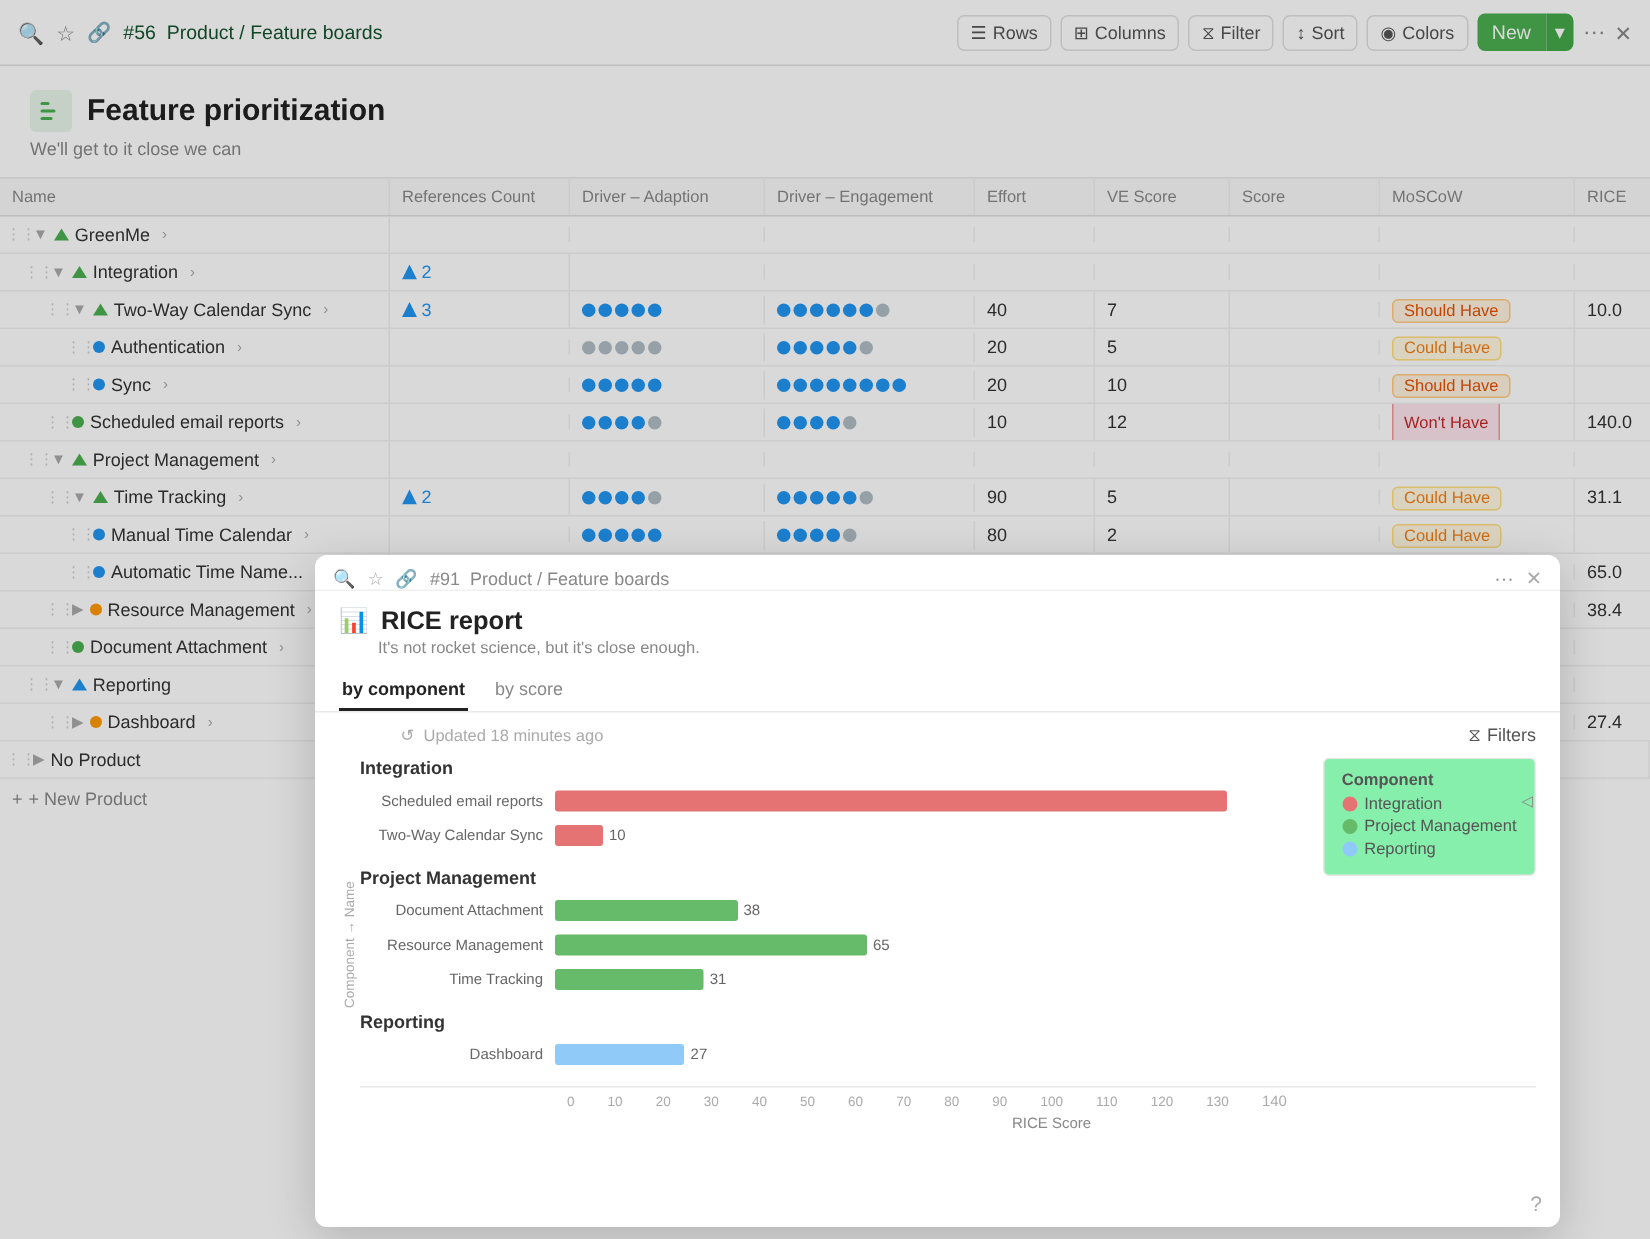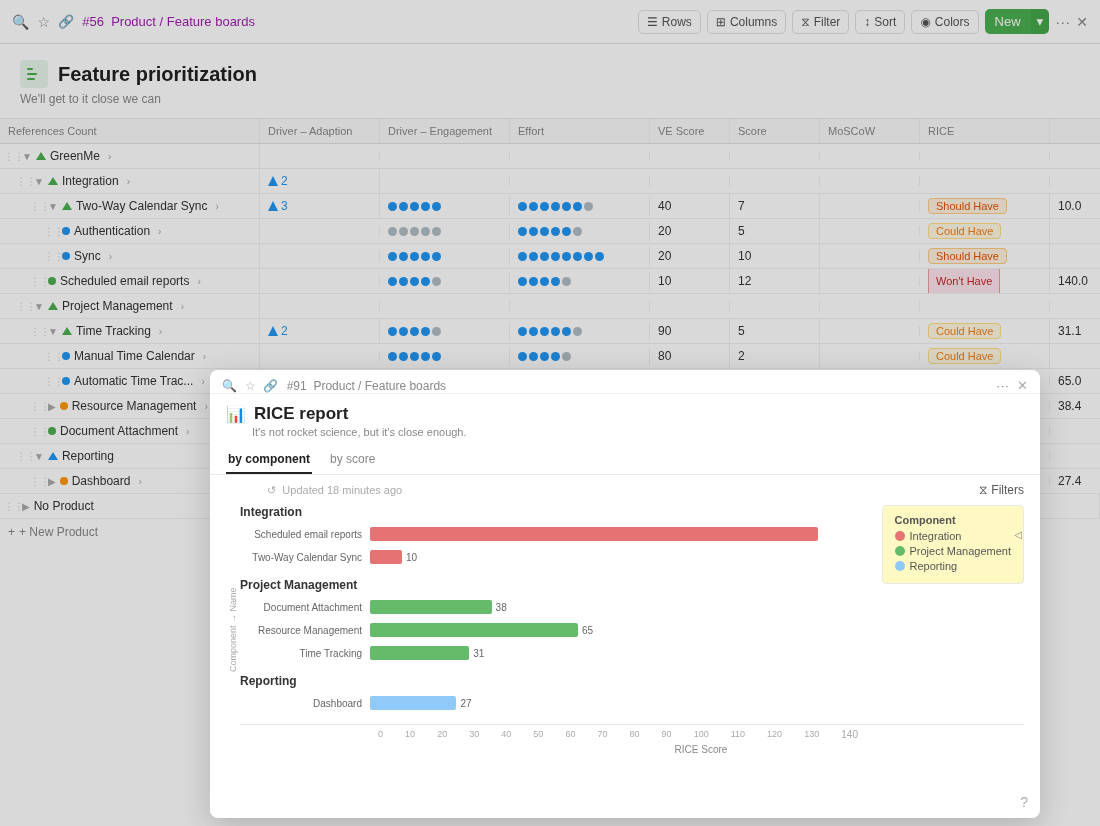--- a/index.html
+++ b/index.html
@@ -4,21 +4,21 @@
   <style>
     * { box-sizing: border-box; margin: 0; padding: 0; }
     body { font-family: -apple-system, BlinkMacSystemFont, 'Segoe UI', sans-serif; font-size: 13px; background: #f5f5f5; color: #333; overflow: hidden; }
 
     
     .top-bar { display: flex; align-items: center; height: 44px; background: #fff; border-bottom: 1px solid #e0e0e0; padding: 0 12px; gap: 8px; }
     .top-bar-left { display: flex; align-items: center; gap: 8px; flex: 1; }
     .top-bar-right { display: flex; align-items: center; gap: 6px; }
     .nav-icon { color: #888; cursor: pointer; font-size: 14px; }
     .breadcrumb { color: #888; font-size: 13px; }
-    .breadcrumb span { color: #a21caf; text-align: center; }
+    .breadcrumb span { color: #14532d; text-align: center; }
     .tb-btn { display: flex; align-items: center; gap: 4px; padding: 4px 8px; border-radius: 5px; border: 1px solid #e0e0e0; background: #fff; cursor: pointer; color: #555; font-size: 12px; }
     .new-btn { background: #4caf50; color: #fff; border: none; border-radius: 5px; padding: 5px 10px; font-size: 13px; cursor: pointer; display: flex; align-items: center; gap: 4px; }
     .new-btn-caret { background: #45a849; color: #fff; border: none; border-radius: 0 5px 5px 0; padding: 5px 6px; cursor: pointer; }
     .new-btn-group { display: flex; }
     .new-btn { border-radius: 5px 0 0 5px; }
 
     
     .page-header { background: #fff; padding: 16px 20px 12px 20px; border-bottom: 1px solid #e8e8e8; }
     .page-header-top { display: flex; align-items: center; gap: 10px; }
     .page-icon { width: 28px; height: 28px; background: #e8f5e9; border-radius: 4px; display: flex; align-items: center; justify-content: center; }
@@ -142,20 +142,21 @@
     </div>
     <span class="page-title">Feature prioritization</span>
   </div>
   <div class="page-subtitle">We'll get to it close we can</div>
 </div>
 
 <div class="main-area">
   <div class="table-area">
 
     <div class="table-header">
+      <div class="th">Name</div>
       <div class="th">References Count</div>
       <div class="th">Driver – Adaption</div>
       <div class="th">Driver – Engagement</div>
       <div class="th">Effort</div>
       <div class="th">VE Score</div>
       <div class="th">Score</div>
       <div class="th">MoSCoW</div>
       <div class="th">RICE</div>
     </div>
 
@@ -440,21 +441,21 @@
         <div class="td">2</div>
         <div class="td"></div>
         <div class="td"><span class="tag-could">Could Have</span></div>
         <div class="td"></div>
       </div>
 
       <div class="row">
         <div class="td name-cell indent-3">
           <span class="row-handle">⋮⋮</span>
           <span class="dot-blue"></span>
-          <span>Automatic Time Trac...</span>
+          <span>Automatic Time Name...</span>
           <span class="chevron" style="margin-left:4px;">›</span>
         </div>
         <div class="td"></div>
         <div class="td">
           <div class="dots-row">
             <span class="dot-filled"></span>
               <span class="dot-filled"></span>
               <span class="dot-filled"></span>
               <span class="dot-filled"></span>
               <span class="dot-filled"></span>
@@ -606,21 +607,21 @@
       </span>
     </div>
 
     <div class="modal-body">
       <div style="display:flex;position:relative;">
 
         <div style="writing-mode:vertical-rl;transform:rotate(180deg);font-size:9px;color:#aaa;width:14px;display:flex;align-items:center;justify-content:center;">Component → Name</div>
 
         <div style="flex:1;">
 
-          <div style="position:absolute;right:0;top:0;background:#fef9c3;border:1px solid #e8e8e8;border-radius:4px;padding:8px 12px;">
+          <div style="position:absolute;right:0;top:0;background:#86efac;border:1px solid #e8e8e8;border-radius:4px;padding:8px 12px;">
             <div style="font-size:11px;font-weight:600;color:#555;margin-bottom:4px;">Component</div>
             <div class="legend-item">
               <span class="legend-dot" style="background:#e57373;"></span>
               <span>Integration</span>
             </div>
             <div class="legend-item">
               <span class="legend-dot" style="background:#66bb6a;"></span>
               <span>Project Management</span>
             </div>
             <div class="legend-item">

